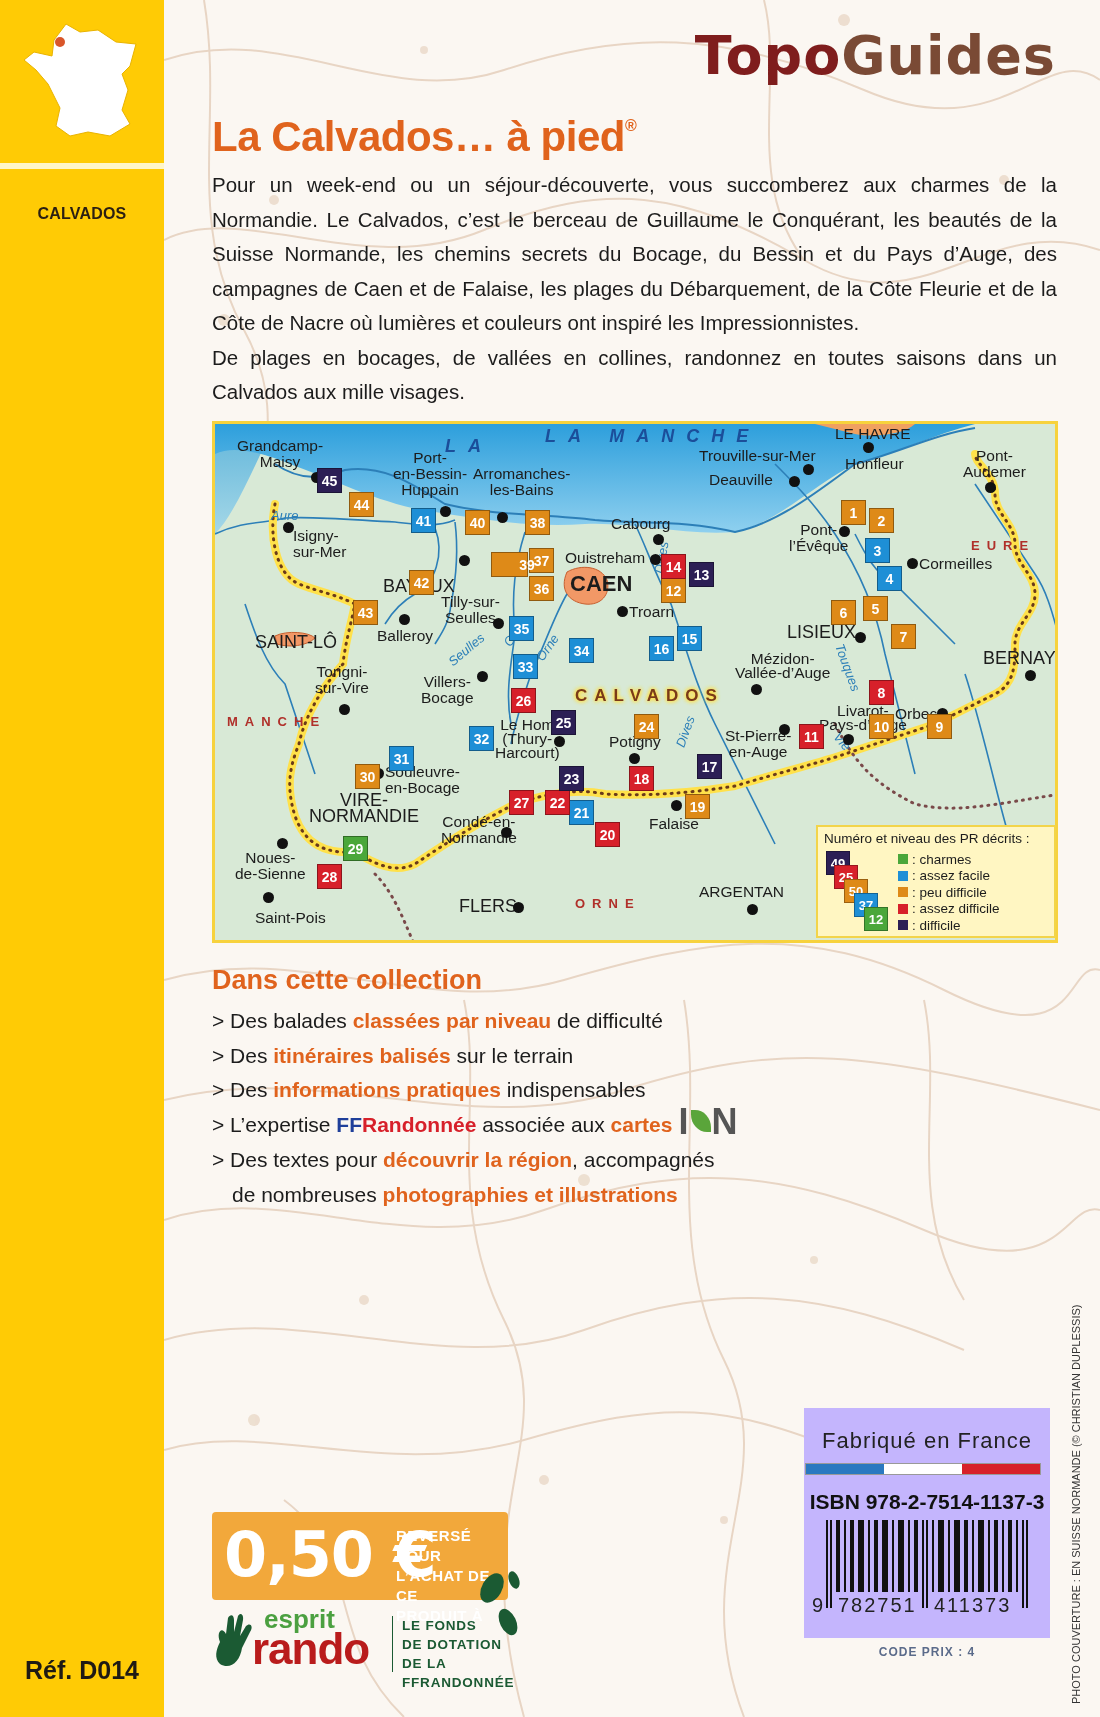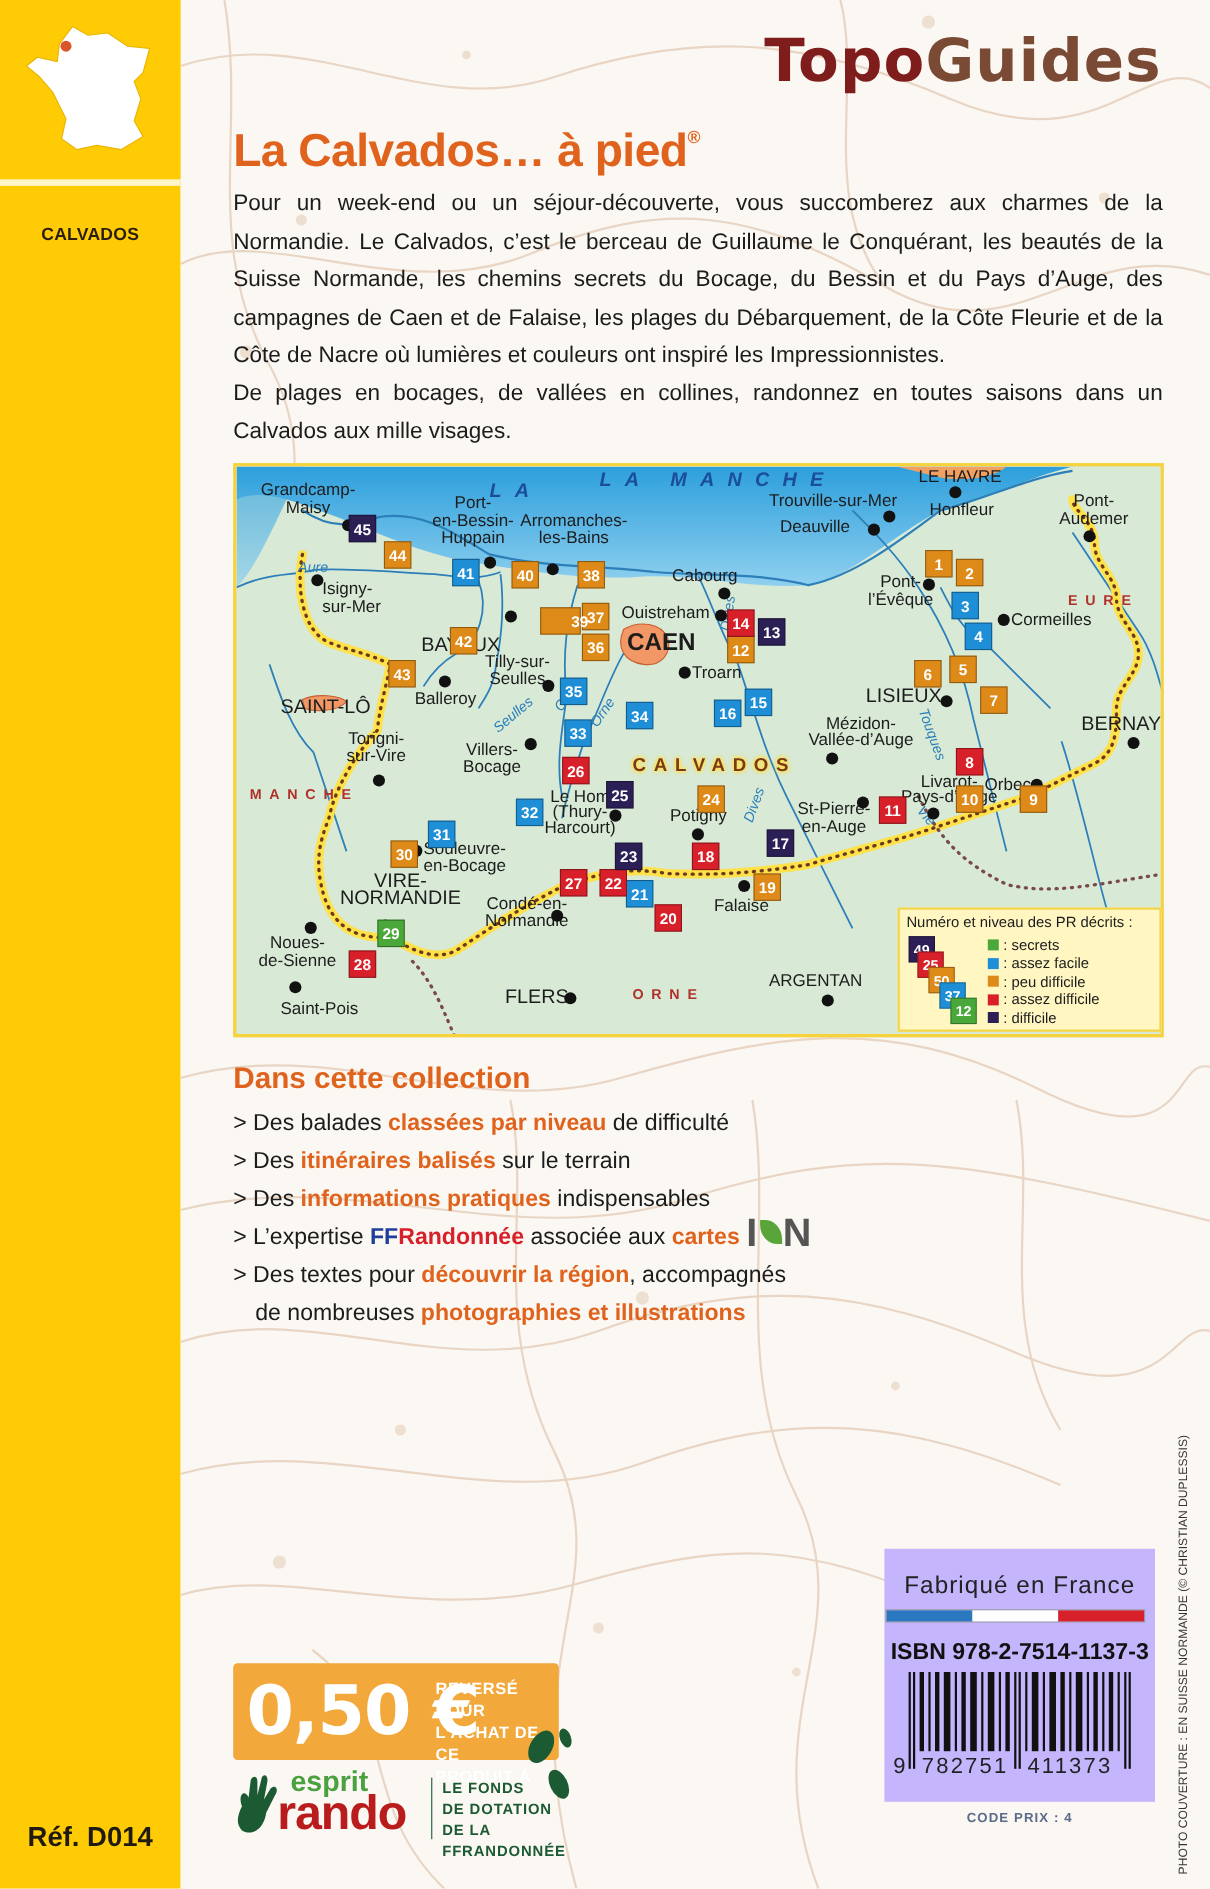--- a/index.html
+++ b/index.html
@@ -404,21 +404,21 @@
   <div class="legend-stack">
     <div class="lvl-dark" style="left:0;top:0;">49</div>
     <div class="lvl-red" style="left:8px;top:14px;">25</div>
     <div class="lvl-orange" style="left:18px;top:28px;">50</div>
     <div class="lvl-blue" style="left:28px;top:42px;">37</div>
     <div class="lvl-green" style="left:38px;top:56px;">12</div>
   </div>
   <div class="legend-items">
     <div class="legend-item">
         <span class="legend-swatch" style="background:#4aa73a"></span>
-        <span>: secrets</span>
+        <span>: charmes</span>
       </div>
     <div class="legend-item">
         <span class="legend-swatch" style="background:#1e8fd6"></span>
         <span>: assez facile</span>
       </div>
     <div class="legend-item">
         <span class="legend-swatch" style="background:#de8a18"></span>
         <span>: peu difficile</span>
       </div>
     <div class="legend-item">

